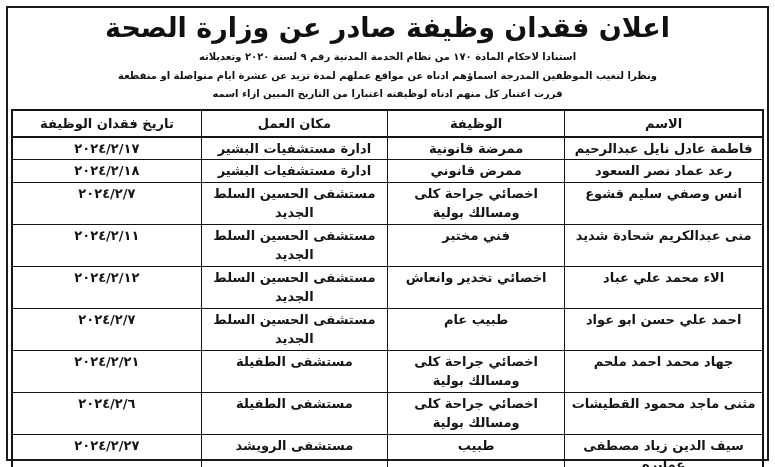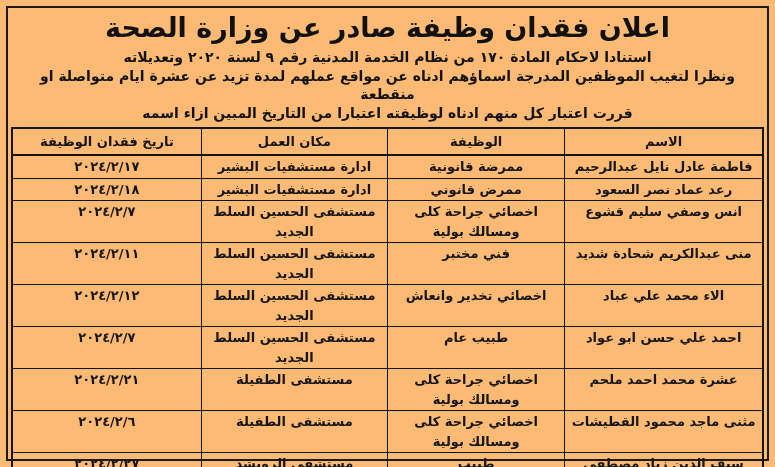--- a/index.html
+++ b/index.html
@@ -5,21 +5,21 @@
   * { margin: 0; padding: 0; box-sizing: border-box; }
   html, body { background: #e8e8e8; }
   body {
     font-family: "DejaVu Sans", sans-serif;
     color: #151515;
   }
   .page {
     position: relative;
     width: 775px;
     height: 467px;
-    background: #fdba74;
+    background: #ffffff;
     margin: 0 auto;
     overflow: hidden;
   }
   .frame {
     position: absolute;
     inset: 6px;
     border: 2px solid #1b1b1b;
     padding: 2px 3px 3px 3px;
     display: flex;
     flex-direction: column;
@@ -30,21 +30,21 @@
     font-weight: bold;
     line-height: 36px;
     letter-spacing: 0;
     color: #111;
   }
   .subtitles {
     margin-top: 2px;
   }
   .subtitle-line {
     text-align: center;
-    font-size: 14px;
+    font-size: 10px;
     font-weight: bold;
     line-height: 18.5px;
     color: #111;
   }
   table.announcement {
     width: 100%;
     margin-top: 5px;
     border-collapse: collapse;
     table-layout: fixed;
     border: 2.5px solid #141414;
@@ -134,21 +134,21 @@
             <td>مستشفى الحسين السلط الجديد</td>
             <td>٢٠٢٤/٢/١٢</td>
           </tr>
           <tr>
             <td>احمد علي حسن ابو عواد</td>
             <td>طبيب عام</td>
             <td>مستشفى الحسين السلط الجديد</td>
             <td>٢٠٢٤/٢/٧</td>
           </tr>
           <tr>
-            <td>عشرة محمد احمد ملحم</td>
+            <td>جهاد محمد احمد ملحم</td>
             <td>اخصائي جراحة كلى ومسالك بولية</td>
             <td>مستشفى الطفيلة</td>
             <td>٢٠٢٤/٢/٢١</td>
           </tr>
           <tr>
             <td>مثنى ماجد محمود القطيشات</td>
             <td>اخصائي جراحة كلى ومسالك بولية</td>
             <td>مستشفى الطفيلة</td>
             <td>٢٠٢٤/٢/٦</td>
           </tr>

